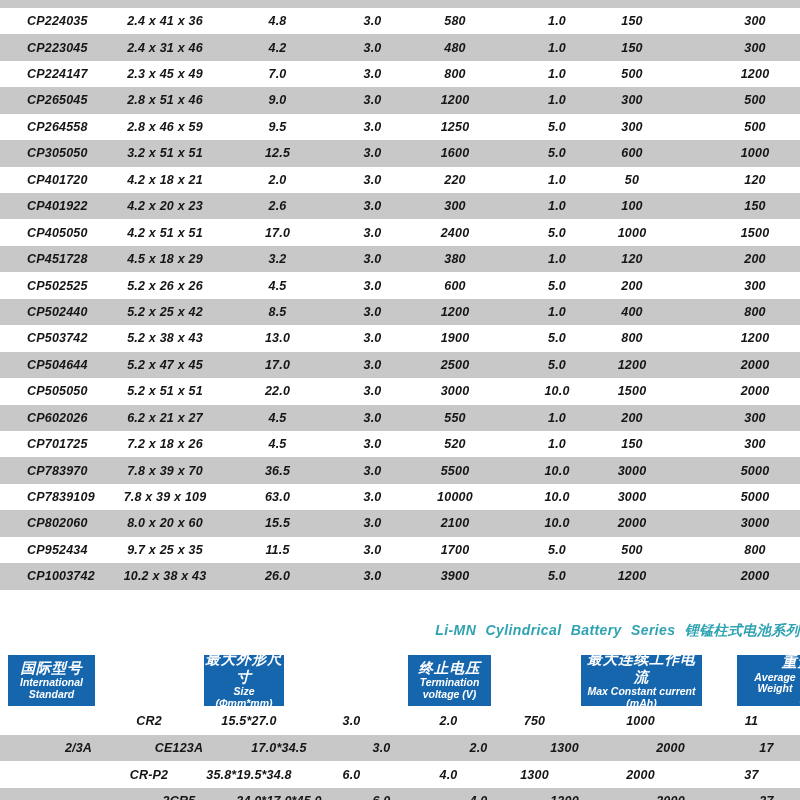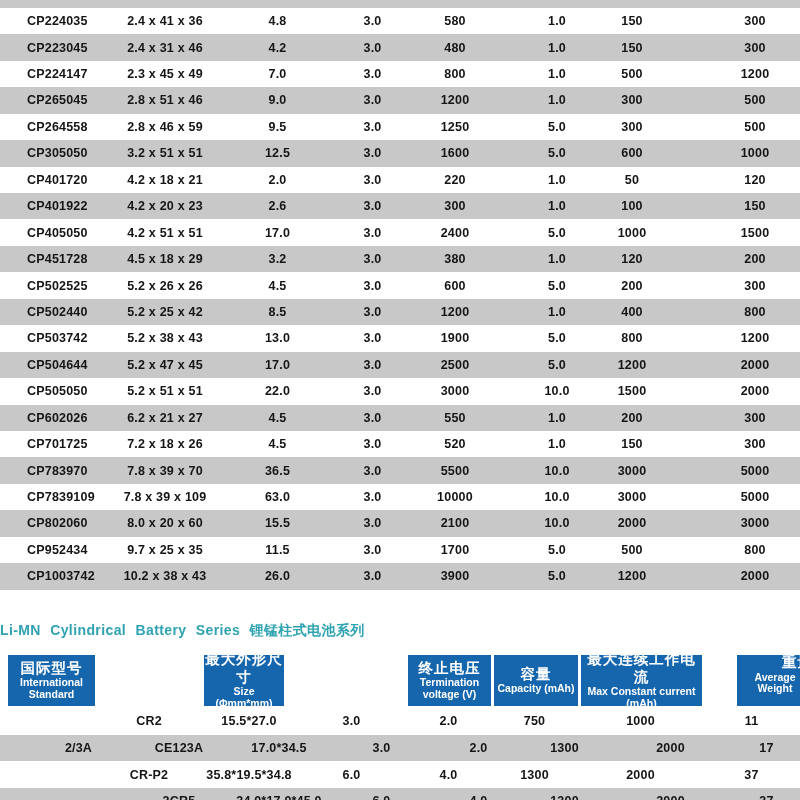--- a/index.html
+++ b/index.html
@@ -1,31 +1,31 @@
 <!DOCTYPE html>
 <html><head>
 <meta charset="utf-8">
 <style>
   html,body{margin:0;padding:0;background:#fff;}
   .screen{position:relative;width:800px;height:800px;background:#ffffff;overflow:hidden;
-          font-family:"Liberation Sans","DejaVu Sans",sans-serif;}
+          font-family:"Liberation Sans","DejaVu Sans",sans-serif;font-style:italic;}
 
   
   .table1{position:absolute;top:-18.5px;left:0;width:800px;}
   .t1row{display:grid;grid-template-columns:110px 110px 115px 75px 90px 90px 84px 126px;
          height:26.45px;align-items:center;font-weight:bold;font-size:12.5px;color:#151515;}
   .t1row.gray{background:#c8c8c8;}
   .t1row.white{background:#ffffff;}
   .t1row .c{text-align:center;letter-spacing:0.2px;}
   .t1row .c1{text-align:left;padding-left:27px;}
   .t1row .c6{padding-left:24px;}
   .t1row .c8{padding-left:36px;}
 
   
-  .sec-title{position:absolute;top:622px;left:0;width:800px;text-align:left;
+  .sec-title{position:absolute;top:622px;left:0;width:800px;text-align:right;
              font-size:14px;font-weight:bold;letter-spacing:0.4px;word-spacing:5px;color:#2fa3b2;}
 
   
   .t2head{position:absolute;top:655px;left:0;width:800px;height:51px;}
   .hb{position:absolute;top:0;height:51px;background:#1666ae;color:#fff;
       display:flex;flex-direction:column;justify-content:center;align-items:center;text-align:center;}
   .hb .zh{font-size:14.5px;font-weight:bold;line-height:1.2;letter-spacing:1px;}
   .hb .en{font-size:10.5px;font-weight:bold;line-height:1.12;}
   .hb1{left:8px;width:87px;}
   .hb2{left:98px;width:103px;}
@@ -294,25 +294,20 @@
     <div class="hb hb3">
       <div class="zh">最大外形尺寸</div>
       <div class="en">Size (Φmm*mm)</div>
       <div class="en"></div>
     </div>
     <div class="hb hb5">
       <div class="zh">终止电压</div>
       <div class="en">Termination</div>
       <div class="en">voltage (V)</div>
     </div>
-    <div class="hb hb6">
-      <div class="zh">容量</div>
-      <div class="en">Capacity (mAh)</div>
-      <div class="en"></div>
-    </div>
     <div class="hb hb7">
       <div class="zh">最大连续工作电流</div>
       <div class="en">Max Constant current</div>
       <div class="en">(mAh)</div>
     </div>
     <div class="hb hb8">
       <div class="zh">重量</div>
       <div class="en">Average Weight</div>
       <div class="en">(g)</div>
     </div>

